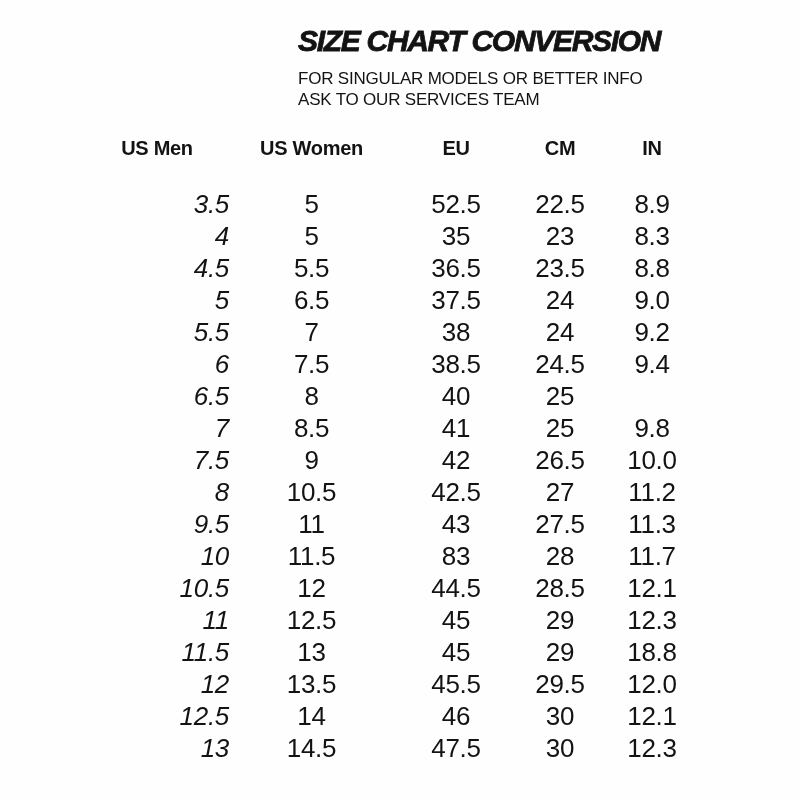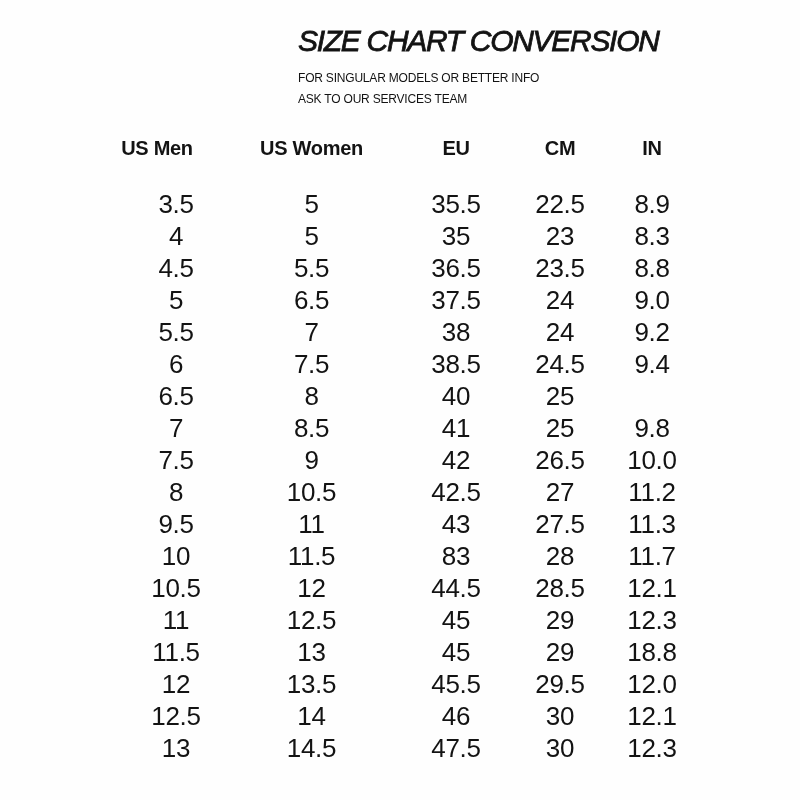--- a/index.html
+++ b/index.html
@@ -17,29 +17,29 @@
   }
   .title-block {
     position: absolute;
     left: 298px;
     top: 24px;
   }
   .page-title {
     margin: 0;
     font-size: 30px;
     line-height: 34px;
-    font-weight: normal;
+    font-weight: bold;
     font-style: italic;
     letter-spacing: -1.3px;
     -webkit-text-stroke: 0.8px #131313;
     white-space: nowrap;
   }
   .subtitle {
     margin: 0;
-    font-size: 12px;
+    font-size: 17px;
     line-height: 21px;
     letter-spacing: -0.2px;
     white-space: nowrap;
   }
   .subtitle.first {
     margin-top: 10px;
   }
   .size-table {
     position: absolute;
     left: 85px;
@@ -63,22 +63,23 @@
     font-size: 26px;
     line-height: 32px;
     height: 32px;
   }
   .cell {
     text-align: center;
     letter-spacing: -0.3px;
     white-space: nowrap;
   }
   .trow .col0 {
-    text-align: center;
+    text-align: right;
     padding-left: 38px;
+    font-style: italic;
   }
 </style>
 </head>
 <body>
 
 <div class="title-block">
   <h1 class="page-title">SIZE CHART CONVERSION</h1>
   <p class="subtitle first">FOR SINGULAR MODELS OR BETTER INFO</p>
   <p class="subtitle">ASK TO OUR SERVICES TEAM</p>
 </div>
@@ -88,21 +89,21 @@
     <div class="cell col0">US Men</div>
     <div class="cell col1">US Women</div>
     <div class="cell col2">EU</div>
     <div class="cell col3">CM</div>
     <div class="cell col4">IN</div>
   </div>
   <div class="tbody" id="tbody">
       <div class="trow">
         <div class="cell col0">3.5</div>
         <div class="cell col1">5</div>
-        <div class="cell col2">35.5</div>
+        <div class="cell col2">52.5</div>
         <div class="cell col3">22.5</div>
         <div class="cell col4">8.9</div>
       </div>
       <div class="trow">
         <div class="cell col0">4</div>
         <div class="cell col1">5</div>
         <div class="cell col2">35</div>
         <div class="cell col3">23</div>
         <div class="cell col4">8.3</div>
       </div>

